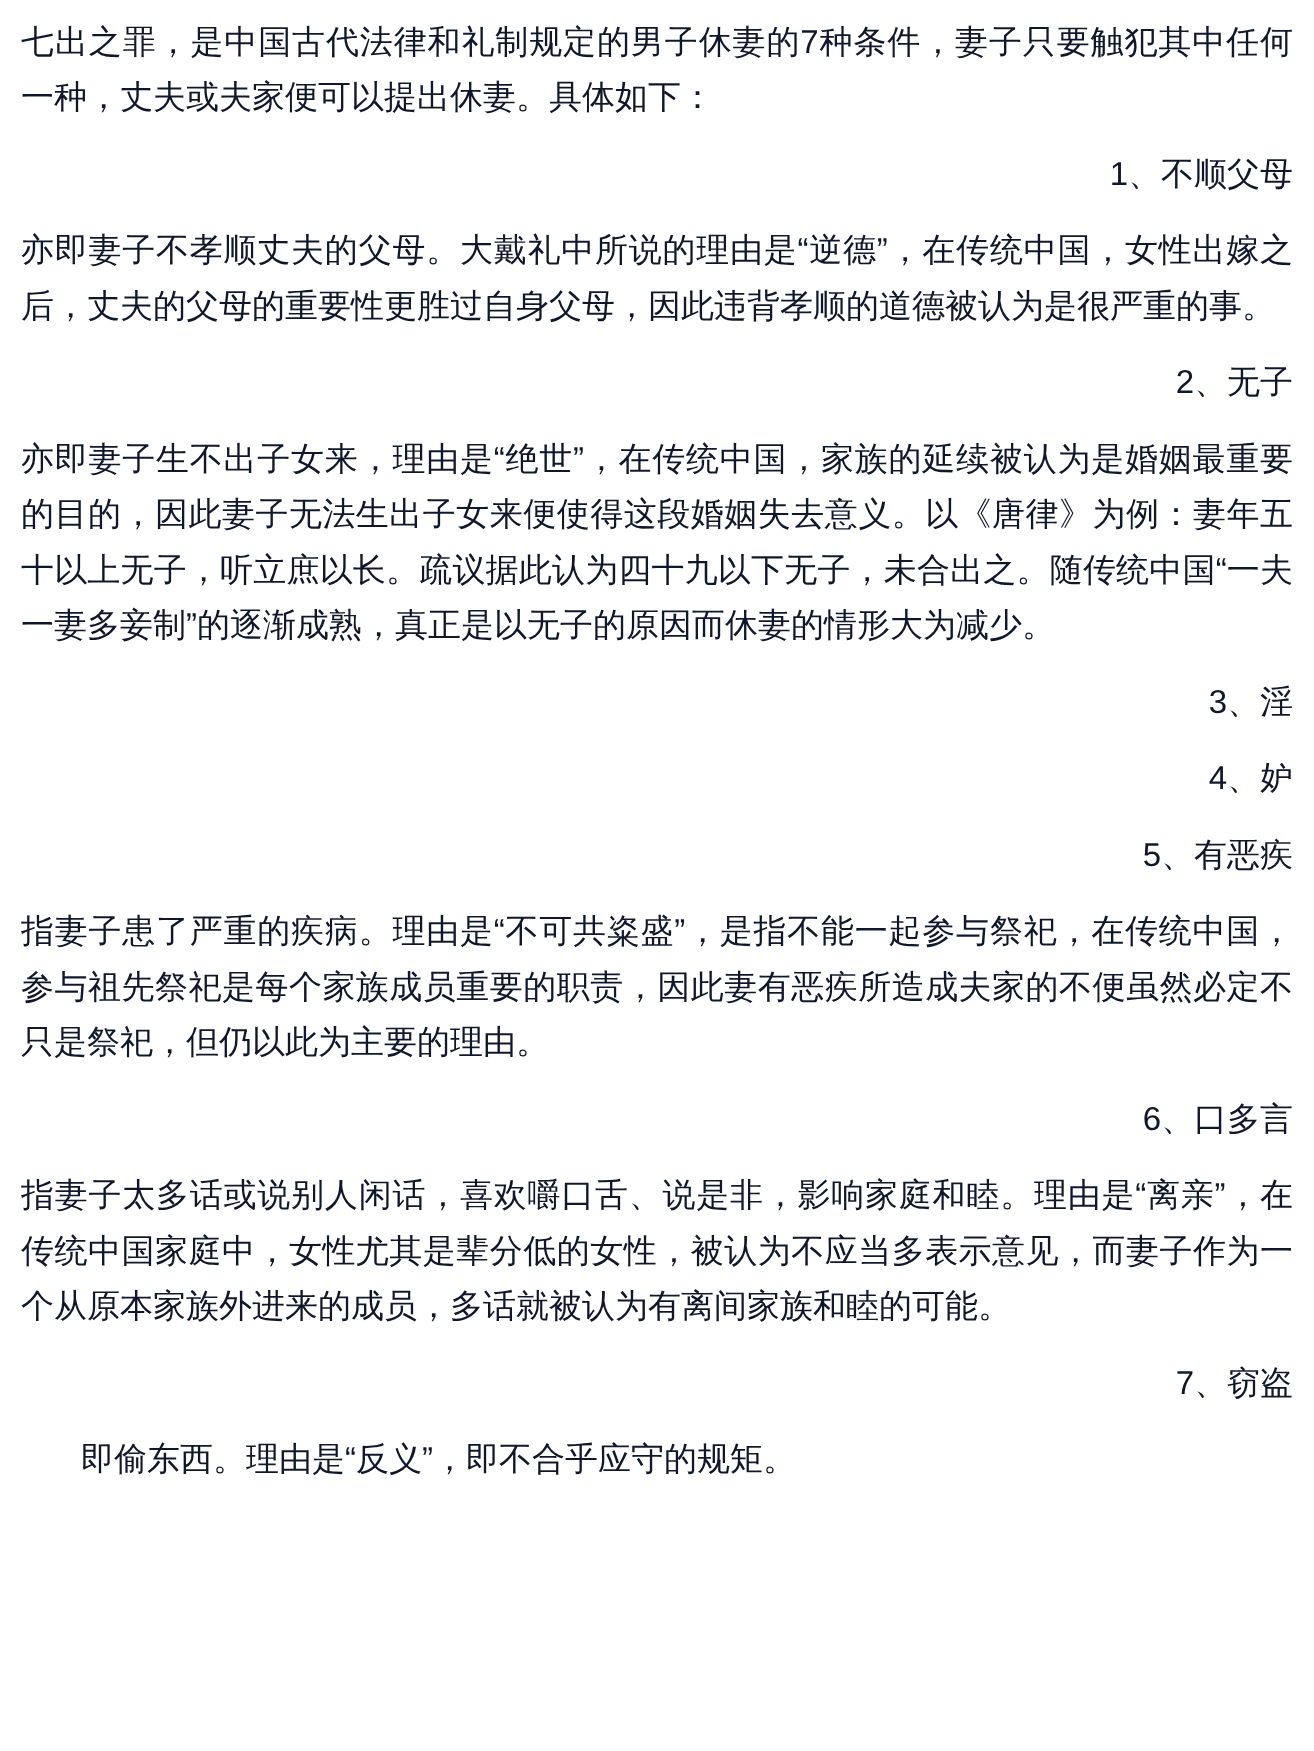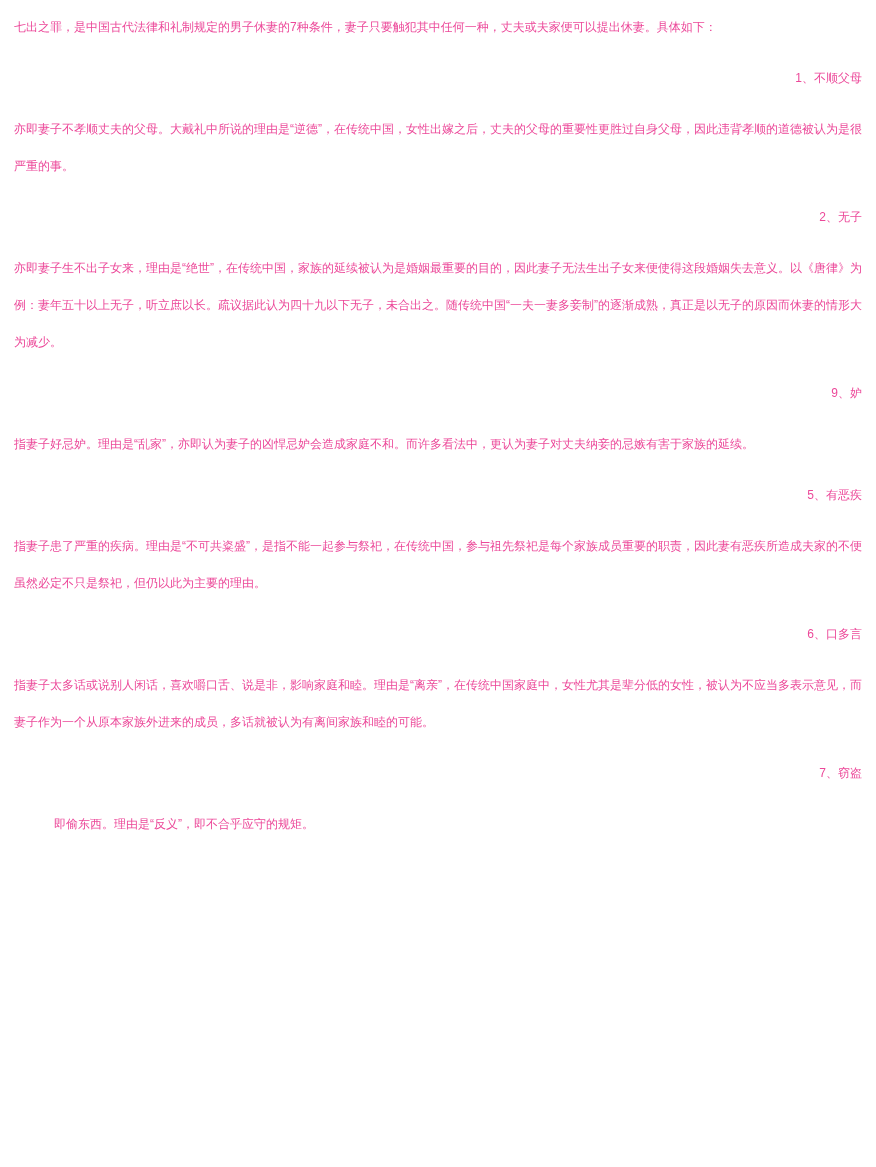--- a/index.html
+++ b/index.html
@@ -11,23 +11,23 @@
     width: 876px;
     min-height: 1167px;
     box-sizing: border-box;
     font-family: "Liberation Sans", "DejaVu Sans", sans-serif;
   }
   .article {
     padding: 9px 14px 10px 14px;
   }
   .article p {
     margin: 0 0 14px 0;
-    font-size: 12px;
+    font-size: 22px;
     line-height: 37px;
-    color: #ec4899;
+    color: #0f172a;
     text-align: justify;
     text-justify: inter-ideograph;
     word-break: break-all;
   }
   .article p.section-heading {
     text-align: right;
   }
   .article p:last-child {
     margin-bottom: 0;
     margin-left: 40px;
@@ -39,23 +39,23 @@
 <div class="article">
 
   <p>七出之罪，是中国古代法律和礼制规定的男子休妻的7种条件，妻子只要触犯其中任何一种，丈夫或夫家便可以提出休妻。具体如下：</p>
 
   <p class="section-heading">1、不顺父母</p>
   <p>亦即妻子不孝顺丈夫的父母。大戴礼中所说的理由是“逆德”，在传统中国，女性出嫁之后，丈夫的父母的重要性更胜过自身父母，因此违背孝顺的道德被认为是很严重的事。</p>
 
   <p class="section-heading">2、无子</p>
   <p>亦即妻子生不出子女来，理由是“绝世”，在传统中国，家族的延续被认为是婚姻最重要的目的，因此妻子无法生出子女来便使得这段婚姻失去意义。以《唐律》为例：妻年五十以上无子，听立庶以长。疏议据此认为四十九以下无子，未合出之。随传统中国“一夫一妻多妾制”的逐渐成熟，真正是以无子的原因而休妻的情形大为减少。</p>
 
+  <p class="section-heading">3、淫</p>
 
-  <p class="section-heading">9、妒</p>
-  <p>指妻子好忌妒。理由是“乱家”，亦即认为妻子的凶悍忌妒会造成家庭不和。而许多看法中，更认为妻子对丈夫纳妾的忌嫉有害于家族的延续。</p>
+  <p class="section-heading">4、妒</p>
 
   <p class="section-heading">5、有恶疾</p>
   <p>指妻子患了严重的疾病。理由是“不可共粢盛”，是指不能一起参与祭祀，在传统中国，参与祖先祭祀是每个家族成员重要的职责，因此妻有恶疾所造成夫家的不便虽然必定不只是祭祀，但仍以此为主要的理由。</p>
 
   <p class="section-heading">6、口多言</p>
   <p>指妻子太多话或说别人闲话，喜欢嚼口舌、说是非，影响家庭和睦。理由是“离亲”，在传统中国家庭中，女性尤其是辈分低的女性，被认为不应当多表示意见，而妻子作为一个从原本家族外进来的成员，多话就被认为有离间家族和睦的可能。</p>
 
   <p class="section-heading">7、窃盗</p>
   <p>即偷东西。理由是“反义”，即不合乎应守的规矩。</p>
 

